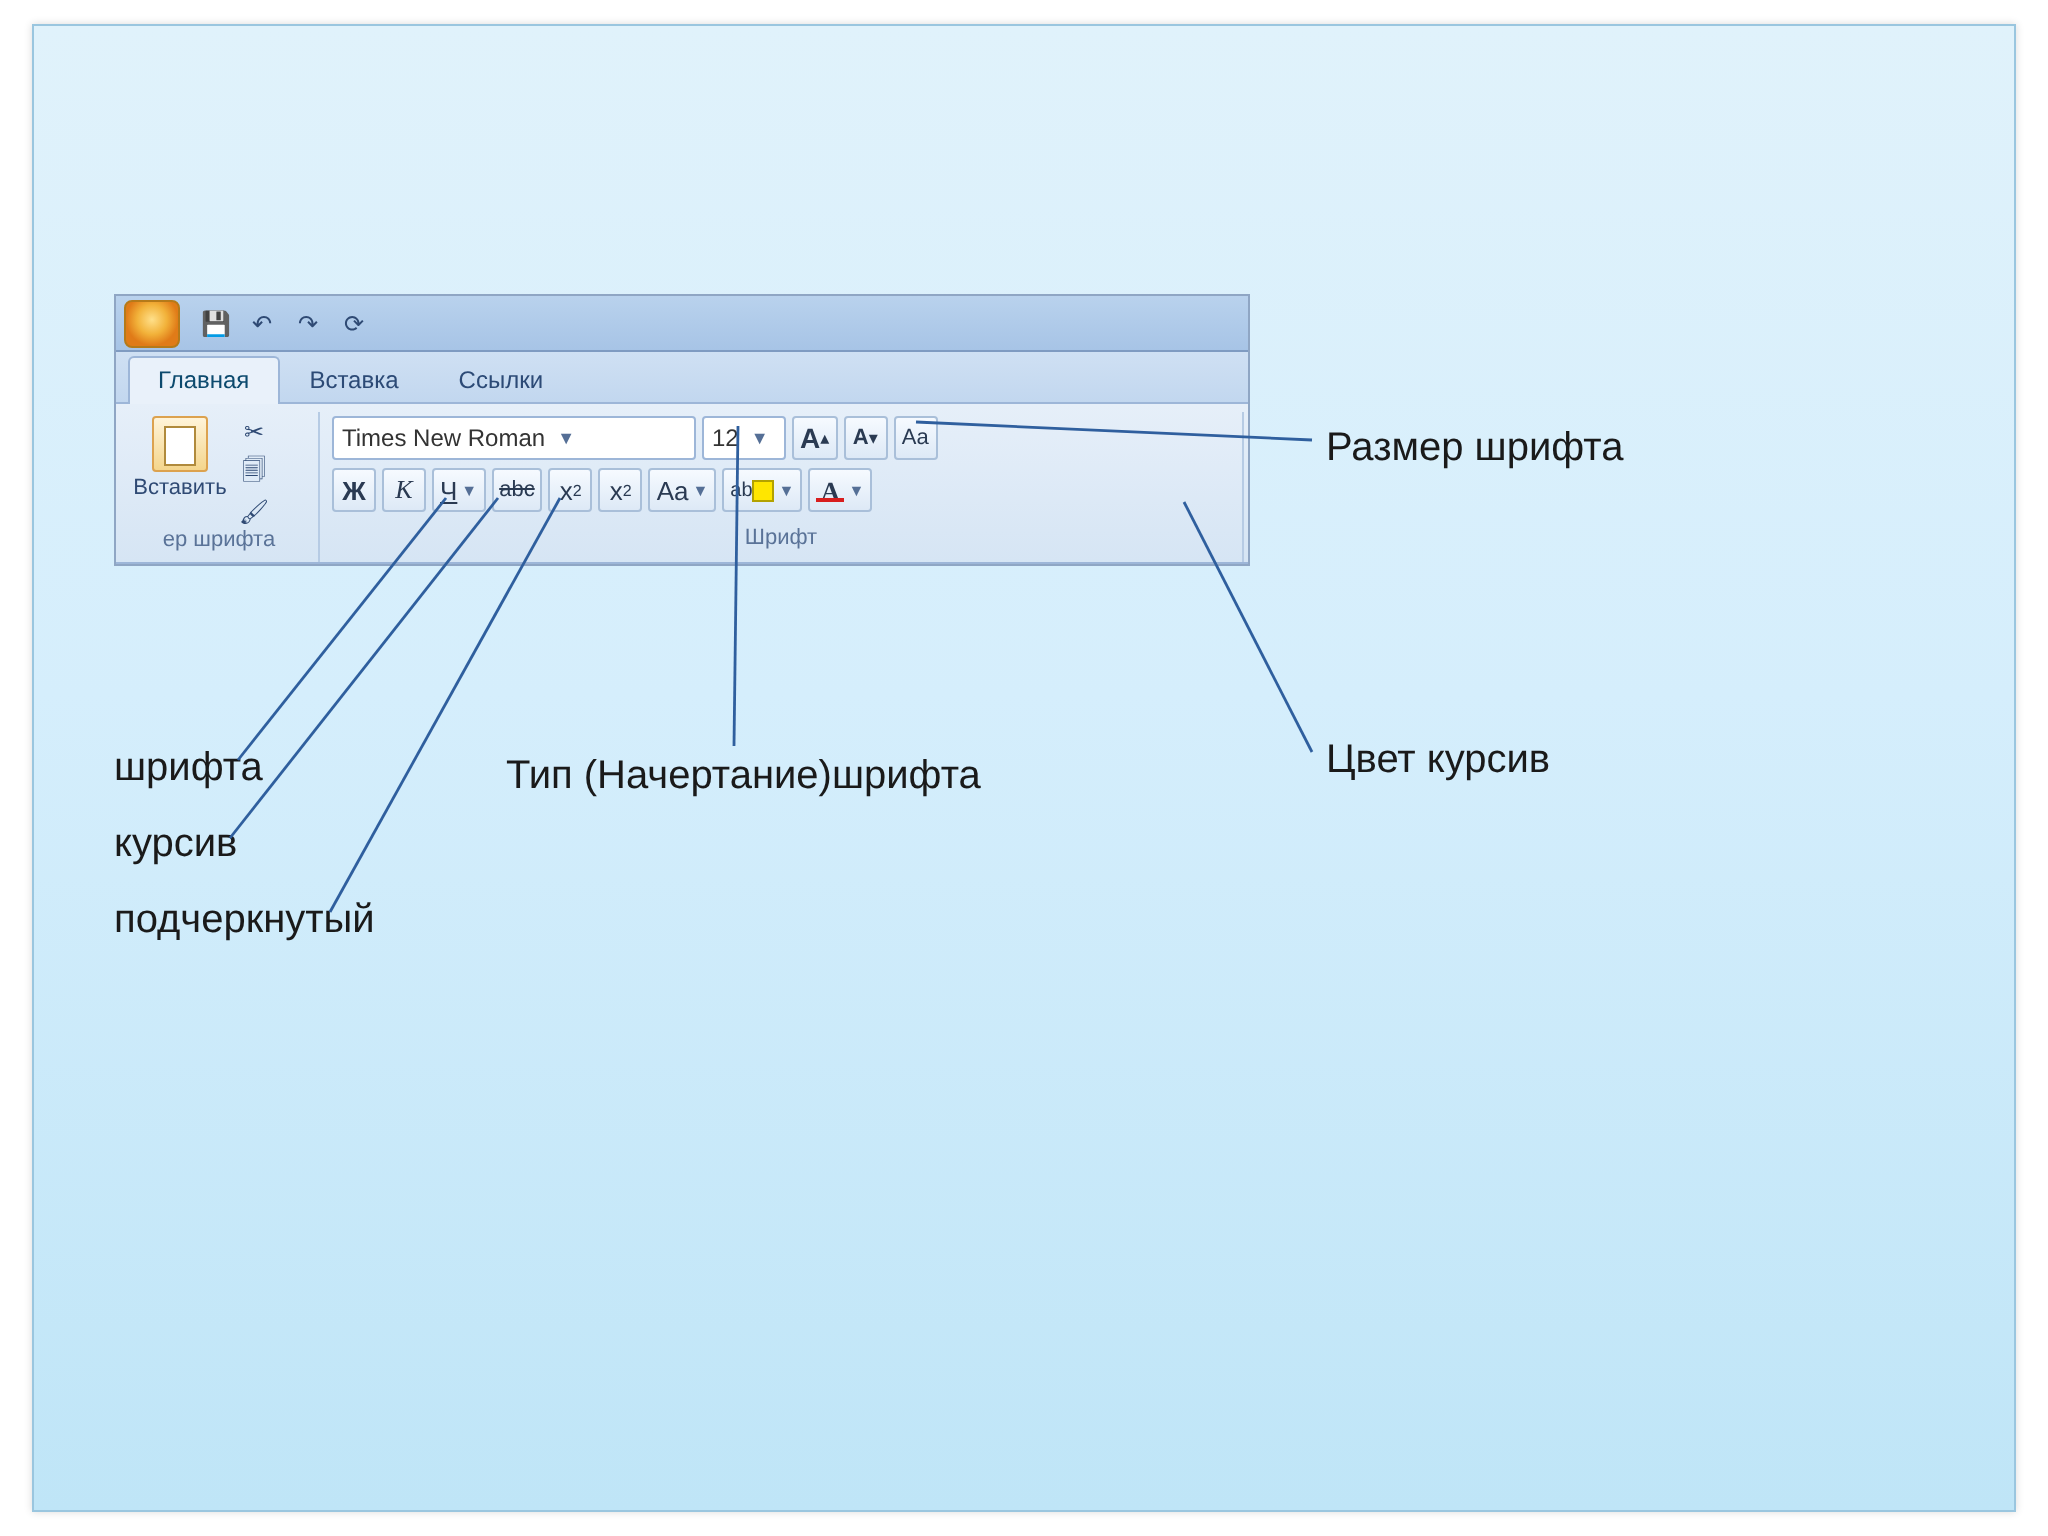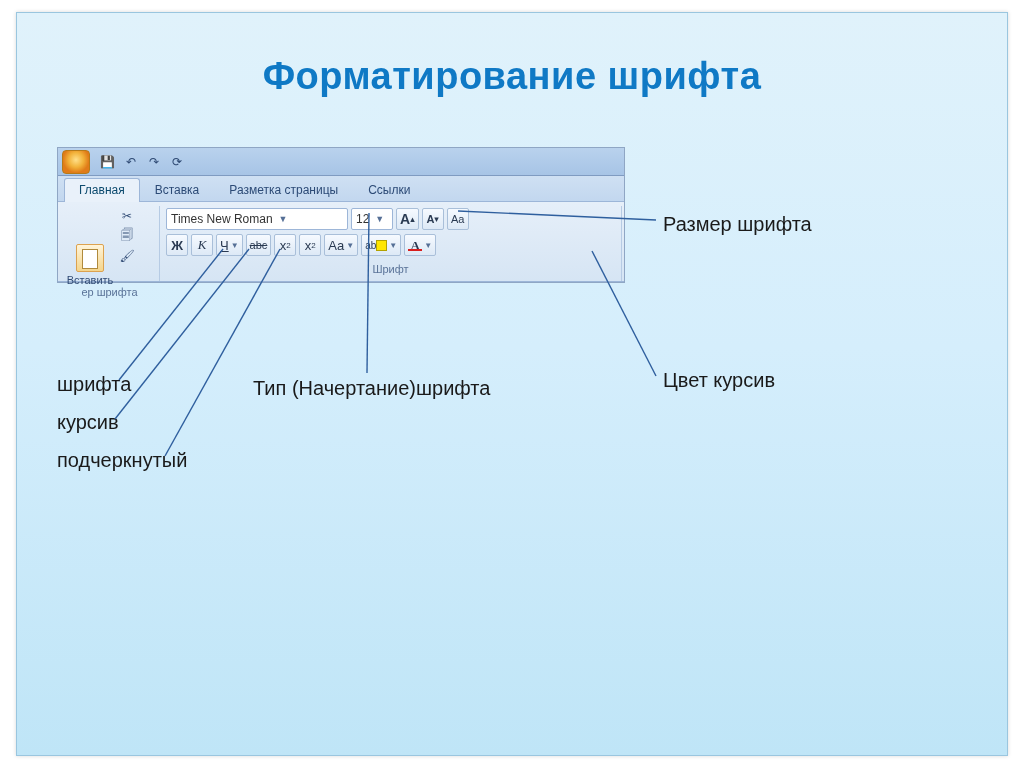--- a/index.html
+++ b/index.html
@@ -107,21 +107,20 @@
     height: 16px;
     font-size: 11px;
     color: #5a7398;
     text-align: center;
   }
   .paste-big {
     width: 48px;
     display: flex; flex-direction: column; align-items: center;
     font-size: 11px; color: #2f4a74;
     gap: 2px;
-    margin-top: 36px;
   }
   .icon-box {
     width: 28px; height: 28px;
     border: 1px solid #dca24f;
     background: linear-gradient(#fff4d9,#f4d58c);
     border-radius: 2px;
     position: relative;
   }
   .icon-box::after {
     content:"";
@@ -164,36 +163,34 @@
     color: #1a1a1a;
     white-space: nowrap;
     text-align: center;
   }
 </style>
 </head>
 <body>
 
 <div class="slide">
 
-  <div class="title">Форматирование шрифта</div>
 
   <div class="ribbon">
 
     <div class="qat">
       <div class="office-btn"></div>
       <div class="qicon">💾</div>
       <div class="qicon">↶</div>
       <div class="qicon">↷</div>
       <div class="qicon">⟳</div>
     </div>
 
     <div class="tabs">
       <div class="tab active">Главная</div>
       <div class="tab">Вставка</div>
-      <div class="tab">Разметка страницы</div>
       <div class="tab">Ссылки</div>
     </div>
 
     <div class="band">
 
       <div class="group" style="width:100px">
         <div class="group-body">
           <div class="paste-big">
             <div class="icon-box"></div>
             <span>Вставить</span>

